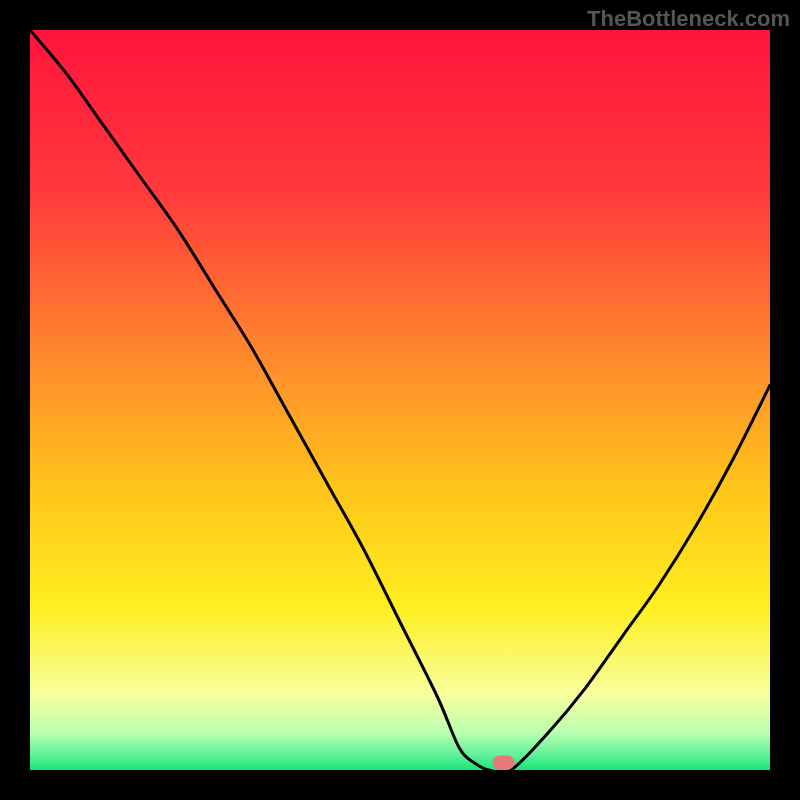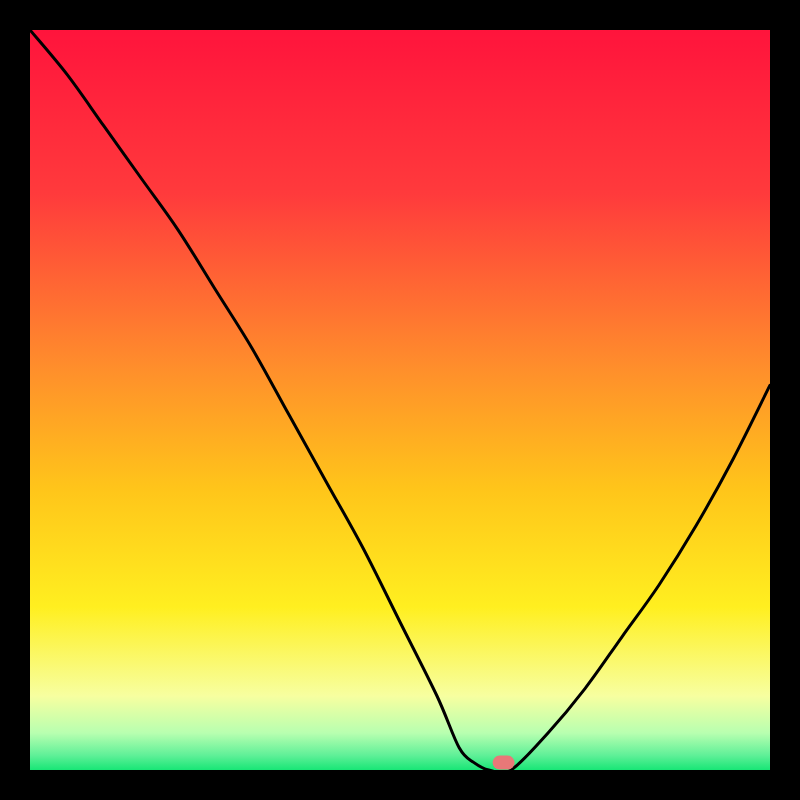--- a/index.html
+++ b/index.html
@@ -34,20 +34,21 @@
     height: 740px;
   }
   .plot svg {
     display: block;
   }
 </style>
 </head>
 <body>
 
 <div class="outer">
+  <div class="watermark">TheBottleneck.com</div>
   <div class="plot">
     <svg id="chart-svg" width="740" height="740" viewBox="0 0 740 740">
         <defs>
           <linearGradient id="bg-grad" x1="0" y1="0" x2="0" y2="1">
             <stop offset="0%" stop-color="#ff143c"></stop>
             <stop offset="22%" stop-color="#ff3a3c"></stop>
             <stop offset="45%" stop-color="#ff8c2c"></stop>
             <stop offset="62%" stop-color="#ffc51a"></stop>
             <stop offset="78%" stop-color="#ffef20"></stop>
             <stop offset="90%" stop-color="#f7ffa0"></stop>

